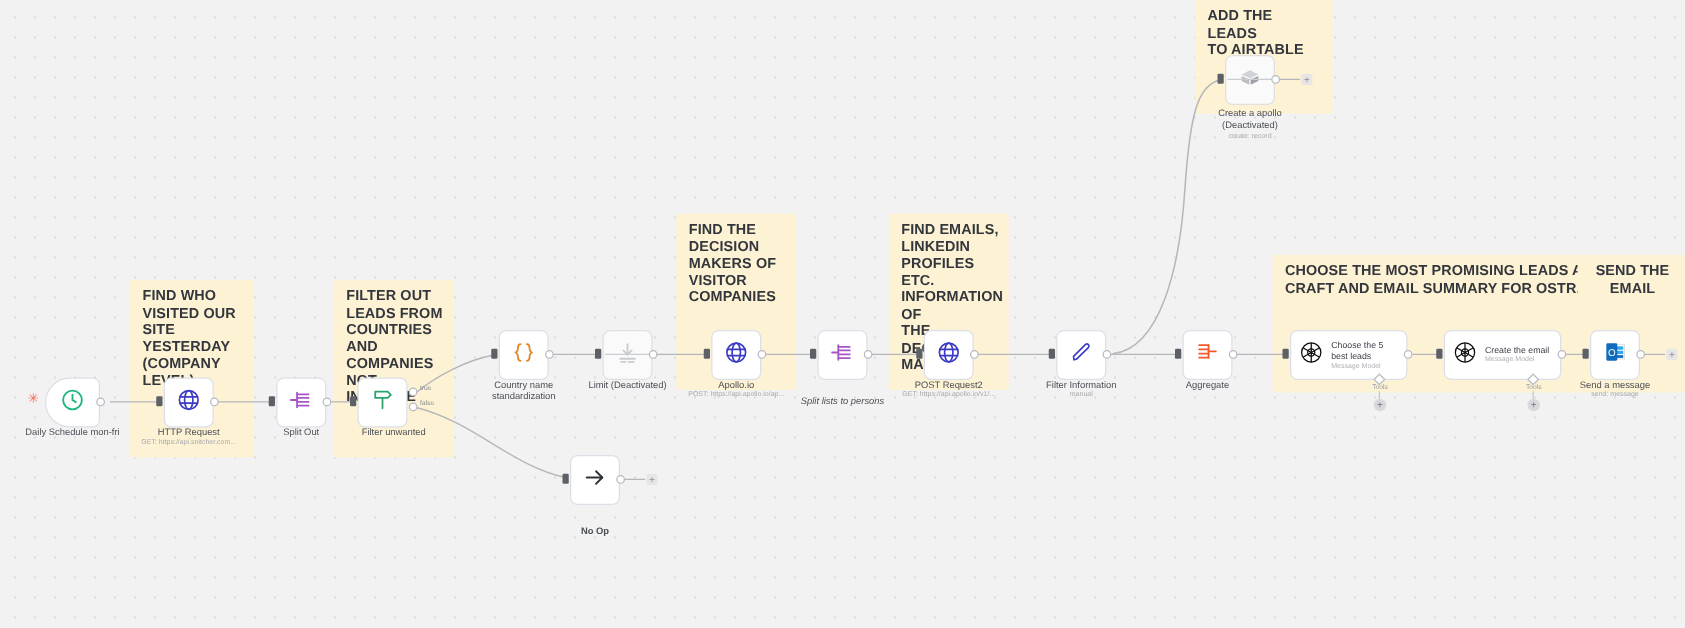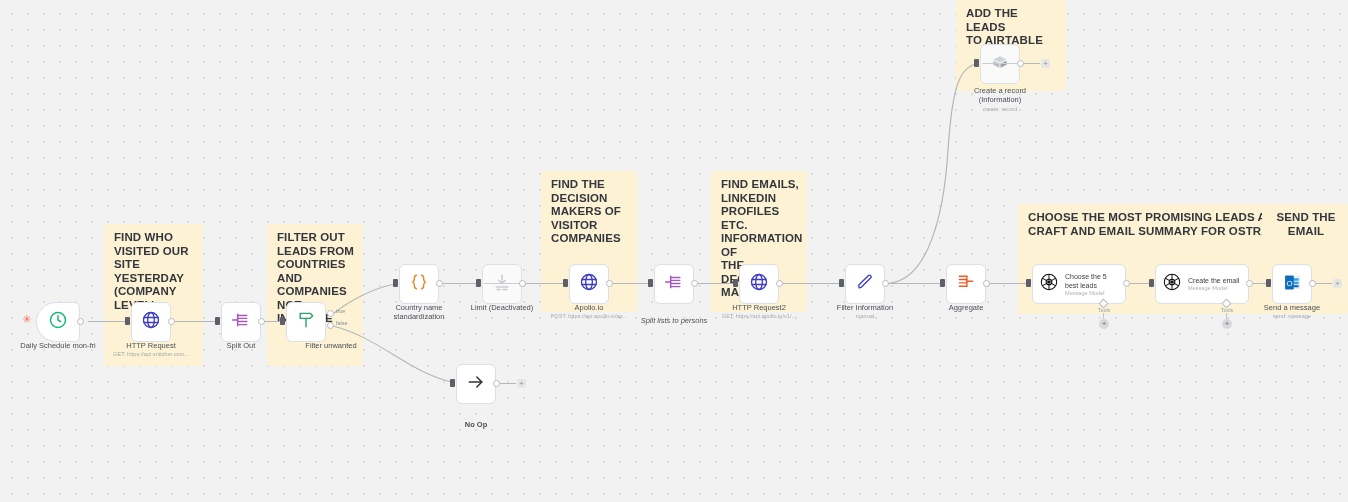--- a/index.html
+++ b/index.html
@@ -211,21 +211,21 @@
     <svg width="20" height="20" viewBox="0 0 24 24" fill="none" stroke="#29a36a" stroke-width="1.7">
       <path d="M12 10v10" stroke-linecap="round"></path>
       <path d="M5 4h12l3 3-3 3H5z" stroke-linejoin="round"></path>
     </svg>
   </span>
 </div>
 <div class="port" style="left:327px;top:310px;"></div>
 <div class="portlabel" style="left:336px;top:308px;">true</div>
 <div class="port" style="left:327px;top:322px;"></div>
 <div class="portlabel" style="left:336px;top:320px;">false</div>
-<div class="caption" style="left:315px;top:341px;margin-left:16px;">Filter unwanted</div>
+<div class="caption" style="left:315px;top:341px;">Filter unwanted</div>
 
 <div class="inport" style="left:393px;top:279px;"></div>
 <div class="node" style="left:399px;top:264px;">
   <span>
     <svg width="20" height="20" viewBox="0 0 24 24" fill="none" stroke="#e08a2c" stroke-width="1.8" stroke-linecap="round">
       <path d="M9 4c-2 0-2.5 1.4-2.5 3.4S6 11 4.5 12c1.5 1 2 2.6 2 4.6S7 20 9 20"></path>
       <path d="M15 4c2 0 2.5 1.4 2.5 3.4S18 11 19.5 12c-1.5 1-2 2.6-2 4.6S17 20 15 20"></path>
     </svg>
   </span>
 </div>
@@ -278,21 +278,21 @@
 <div class="node" style="left:739px;top:264px;">
   <span>
     <svg width="20" height="20" viewBox="0 0 24 24" fill="none" stroke="#3b3bc4" stroke-width="1.6">
       <circle cx="12" cy="12" r="9"></circle>
         <ellipse cx="12" cy="12" rx="4" ry="9"></ellipse>
         <path d="M3 9h18M3 15h18"></path>
     </svg>
   </span>
 </div>
 <div class="port" style="left:776px;top:280px;"></div>
-<div class="caption" style="left:759px;top:303px;">HTTP Request2</div>
+<div class="caption" style="left:759px;top:303px;">POST Request2</div>
 <div class="subcap" style="left:759px;top:313px;">GET: https://api.apollo.io/v1/...</div>
 
 <div class="inport" style="left:839px;top:279px;"></div>
 <div class="node" style="left:845px;top:264px;">
   <span>
     <svg width="20" height="20" viewBox="0 0 24 24" fill="none" stroke="#3d3dc9" stroke-width="1.6" stroke-linejoin="round">
       <path d="M5 19l2.5-.6L19 7a2 2 0 0 0-2.8-2.8L4.6 15.7z"></path>
     </svg>
   </span>
 </div>
@@ -332,21 +332,21 @@
     <svg width="20" height="20" viewBox="0 0 24 24">
       <path d="M4 9l8-4 8 4-8 3.6z" fill="#cfd2d6"></path>
       <path d="M4 10.5l7.3 3.4V19L4 15.4z" fill="#b9bcc1"></path>
       <path d="M12.6 13.9L20 10.5v4.9L12.6 19z" fill="#9ea2a8"></path>
     </svg>
   </span>
 </div>
 <div class="edge" style="left:982px;top:63px;width:40px;background:#c9ccd1;"></div>
 <div class="port" style="left:1017px;top:60px;"></div>
 <div class="plusbox" style="left:1041px;top:59px;">+</div>
-<div class="caption wrap" style="left:1000px;top:86px;">Create a record (Information)</div>
+<div class="caption wrap" style="left:1000px;top:86px;">Create a apollo (Deactivated)</div>
 <div class="subcap" style="left:1000px;top:106px;">create: record</div>
 
 <div class="inport" style="left:1026px;top:279px;"></div>
 <div class="node wide" style="left:1032px;top:264px;">
   <span>
     <svg width="22" height="22" viewBox="0 0 24 24" fill="none" stroke="#0d0d0d" stroke-width="1.1">
       <circle cx="12" cy="12" r="8.4"></circle>
       <path d="M12 3.6v16.8M4.7 7.8l14.6 8.4M4.7 16.2l14.6-8.4"></path>
       <circle cx="12" cy="12" r="3.1"></circle>
     </svg>

